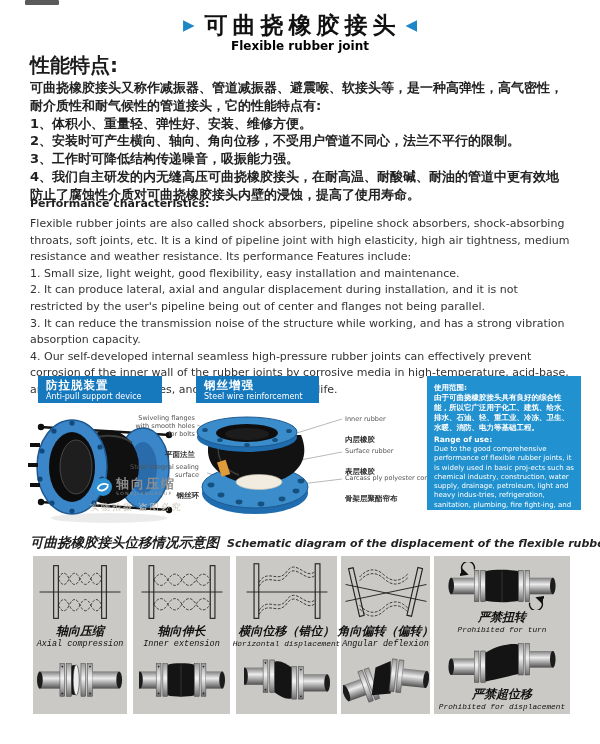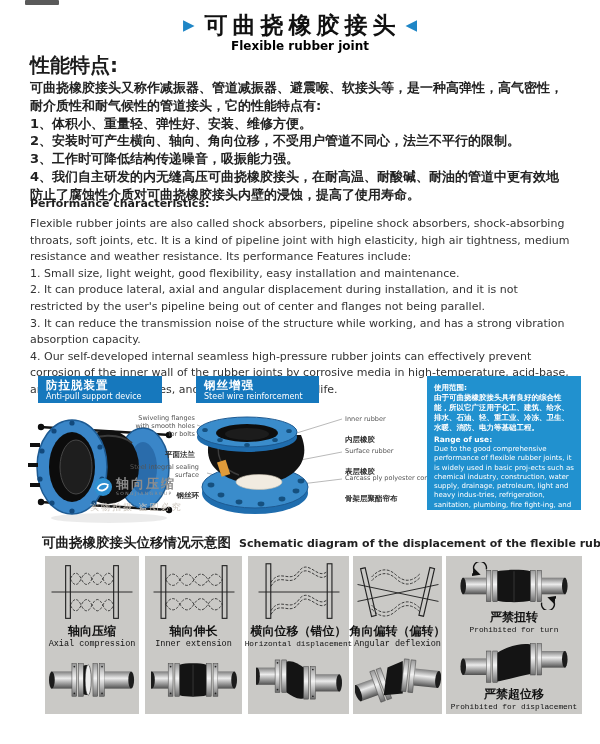--- a/index.html
+++ b/index.html
@@ -50,21 +50,21 @@
   #range-box .b-cn{font-size:7.5px;font-weight:700;line-height:10px;margin-bottom:2px;}
   #range-box .b-en{font-size:7px;line-height:9.3px;}
 
   #watermark{position:absolute;left:93px;top:104px;display:flex;align-items:flex-start;}
   #wm-text{margin-left:3px;}
   #wm-name{font-size:13px;font-weight:700;color:#8d8d8d;letter-spacing:2px;line-height:14px;}
   #wm-sub{font-size:4.5px;color:#8d8d8d;letter-spacing:1.4px;line-height:6px;}
   #wm-note{position:absolute;left:90px;top:128px;font-size:9px;color:#cbc4bb;letter-spacing:2px;}
 
   
-  #schematic{position:absolute;left:12px;top:533px;width:508px;height:211px;}
+  #schematic{position:absolute;left:0;top:533px;width:508px;height:211px;font-style:italic;}
   #sch-title{position:absolute;left:30px;top:1px;display:flex;align-items:baseline;gap:8px;white-space:nowrap;}
   #sch-title .cn{font-size:13.5px;font-weight:700;color:#1d1d1d;}
   #sch-title .en{font-size:11px;font-weight:700;color:#222;}
 
   .panel{position:absolute;top:23px;height:158px;background:#cac9c6;display:flex;
          flex-direction:column;align-items:center;box-sizing:border-box;}
   #panel-1{left:33px;width:94px;} #panel-2{left:133px;width:97px;}
   #panel-3{left:236px;width:101px;text-align:center;} #panel-4{left:341px;width:89px;}
   #panel-5{left:434px;width:136px;}
   .p-cn{font-size:12px;font-weight:700;line-height:15px;color:#111;

